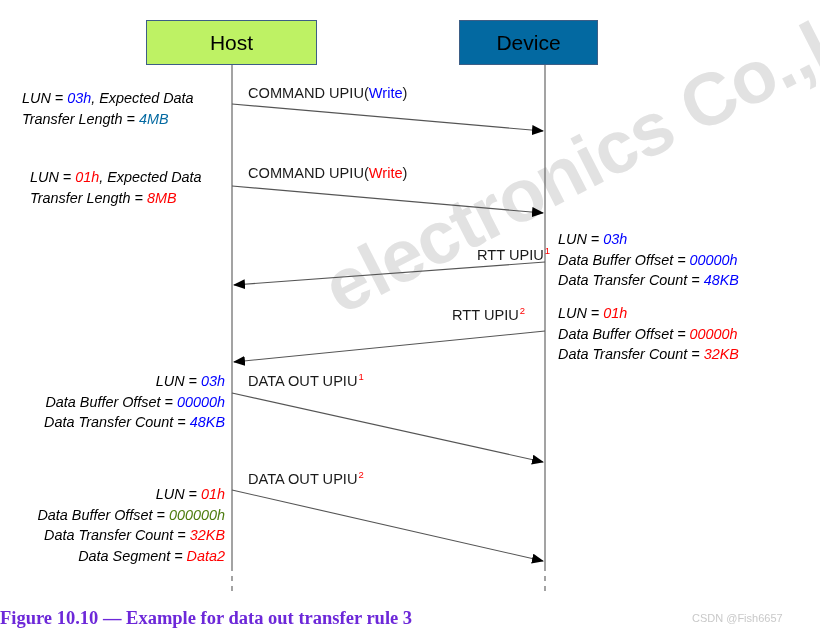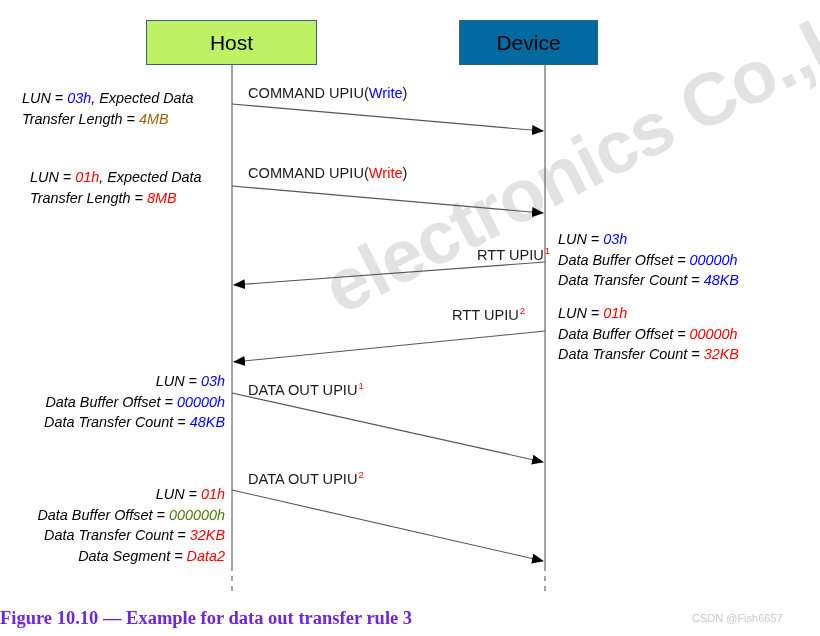--- a/index.html
+++ b/index.html
@@ -115,28 +115,28 @@
   </div>
   <div id="nodes-device" class="node" style="left: 459px; top: 20px; width: 139px; height: 45px; background: #0369a1; border-color: rgb(61, 94, 134); text-align: right;">
     <span>Device</span>
   </div>
 
   <div id="captions-host">
       <div class="acap" style="left: 248px; top: 85px;"><span>COMMAND UPIU(</span><span style="color: rgb(0, 0, 255);">Write</span><span>)</span></div>
       <div class="acap" style="left: 248px; top: 165px;"><span>COMMAND UPIU(</span><span style="color: rgb(255, 0, 0);">Write</span><span>)</span></div>
       <div class="acap" style="left: 477px; top: 245px;"><span>RTT UPIU</span><sup>1</sup></div>
       <div class="acap" style="left: 452px; top: 305px;"><span>RTT UPIU</span><sup>2</sup></div>
-      <div class="acap" style="left: 248px; top: 371px; margin-top: 9px;"><span>DATA OUT UPIU</span><sup>1</sup></div>
+      <div class="acap" style="left: 248px; top: 371px;"><span>DATA OUT UPIU</span><sup>1</sup></div>
       <div class="acap" style="left: 248px; top: 469px;"><span>DATA OUT UPIU</span><sup>2</sup></div>
     </div>
 
   <div id="annotations-host">
       <div class="tblock left" style="left: 22px; top: 88px;">
         <div><span>LUN = </span><span style="color: rgb(0, 0, 255);">03h</span><span>, Expected Data</span></div>
-        <div><span>Transfer Length = </span><span style="color: #a16207;">4MB</span></div>
+        <div><span>Transfer Length = </span><span style="color: #0369a1;">4MB</span></div>
       </div>
       <div class="tblock left" style="left: 30px; top: 167px;">
         <div><span>LUN = </span><span style="color: rgb(255, 0, 0);">01h</span><span>, Expected Data</span></div>
         <div><span>Transfer Length = </span><span style="color: rgb(255, 0, 0);">8MB</span></div>
       </div>
       <div class="tblock left" style="left: 558px; top: 229px;">
         <div><span>LUN = </span><span style="color: rgb(0, 0, 255);">03h</span></div>
         <div><span>Data Buffer Offset  = </span><span style="color: rgb(0, 0, 255);">00000h</span></div>
         <div><span>Data Transfer Count = </span><span style="color: rgb(0, 0, 255);">48KB</span></div>
       </div>

